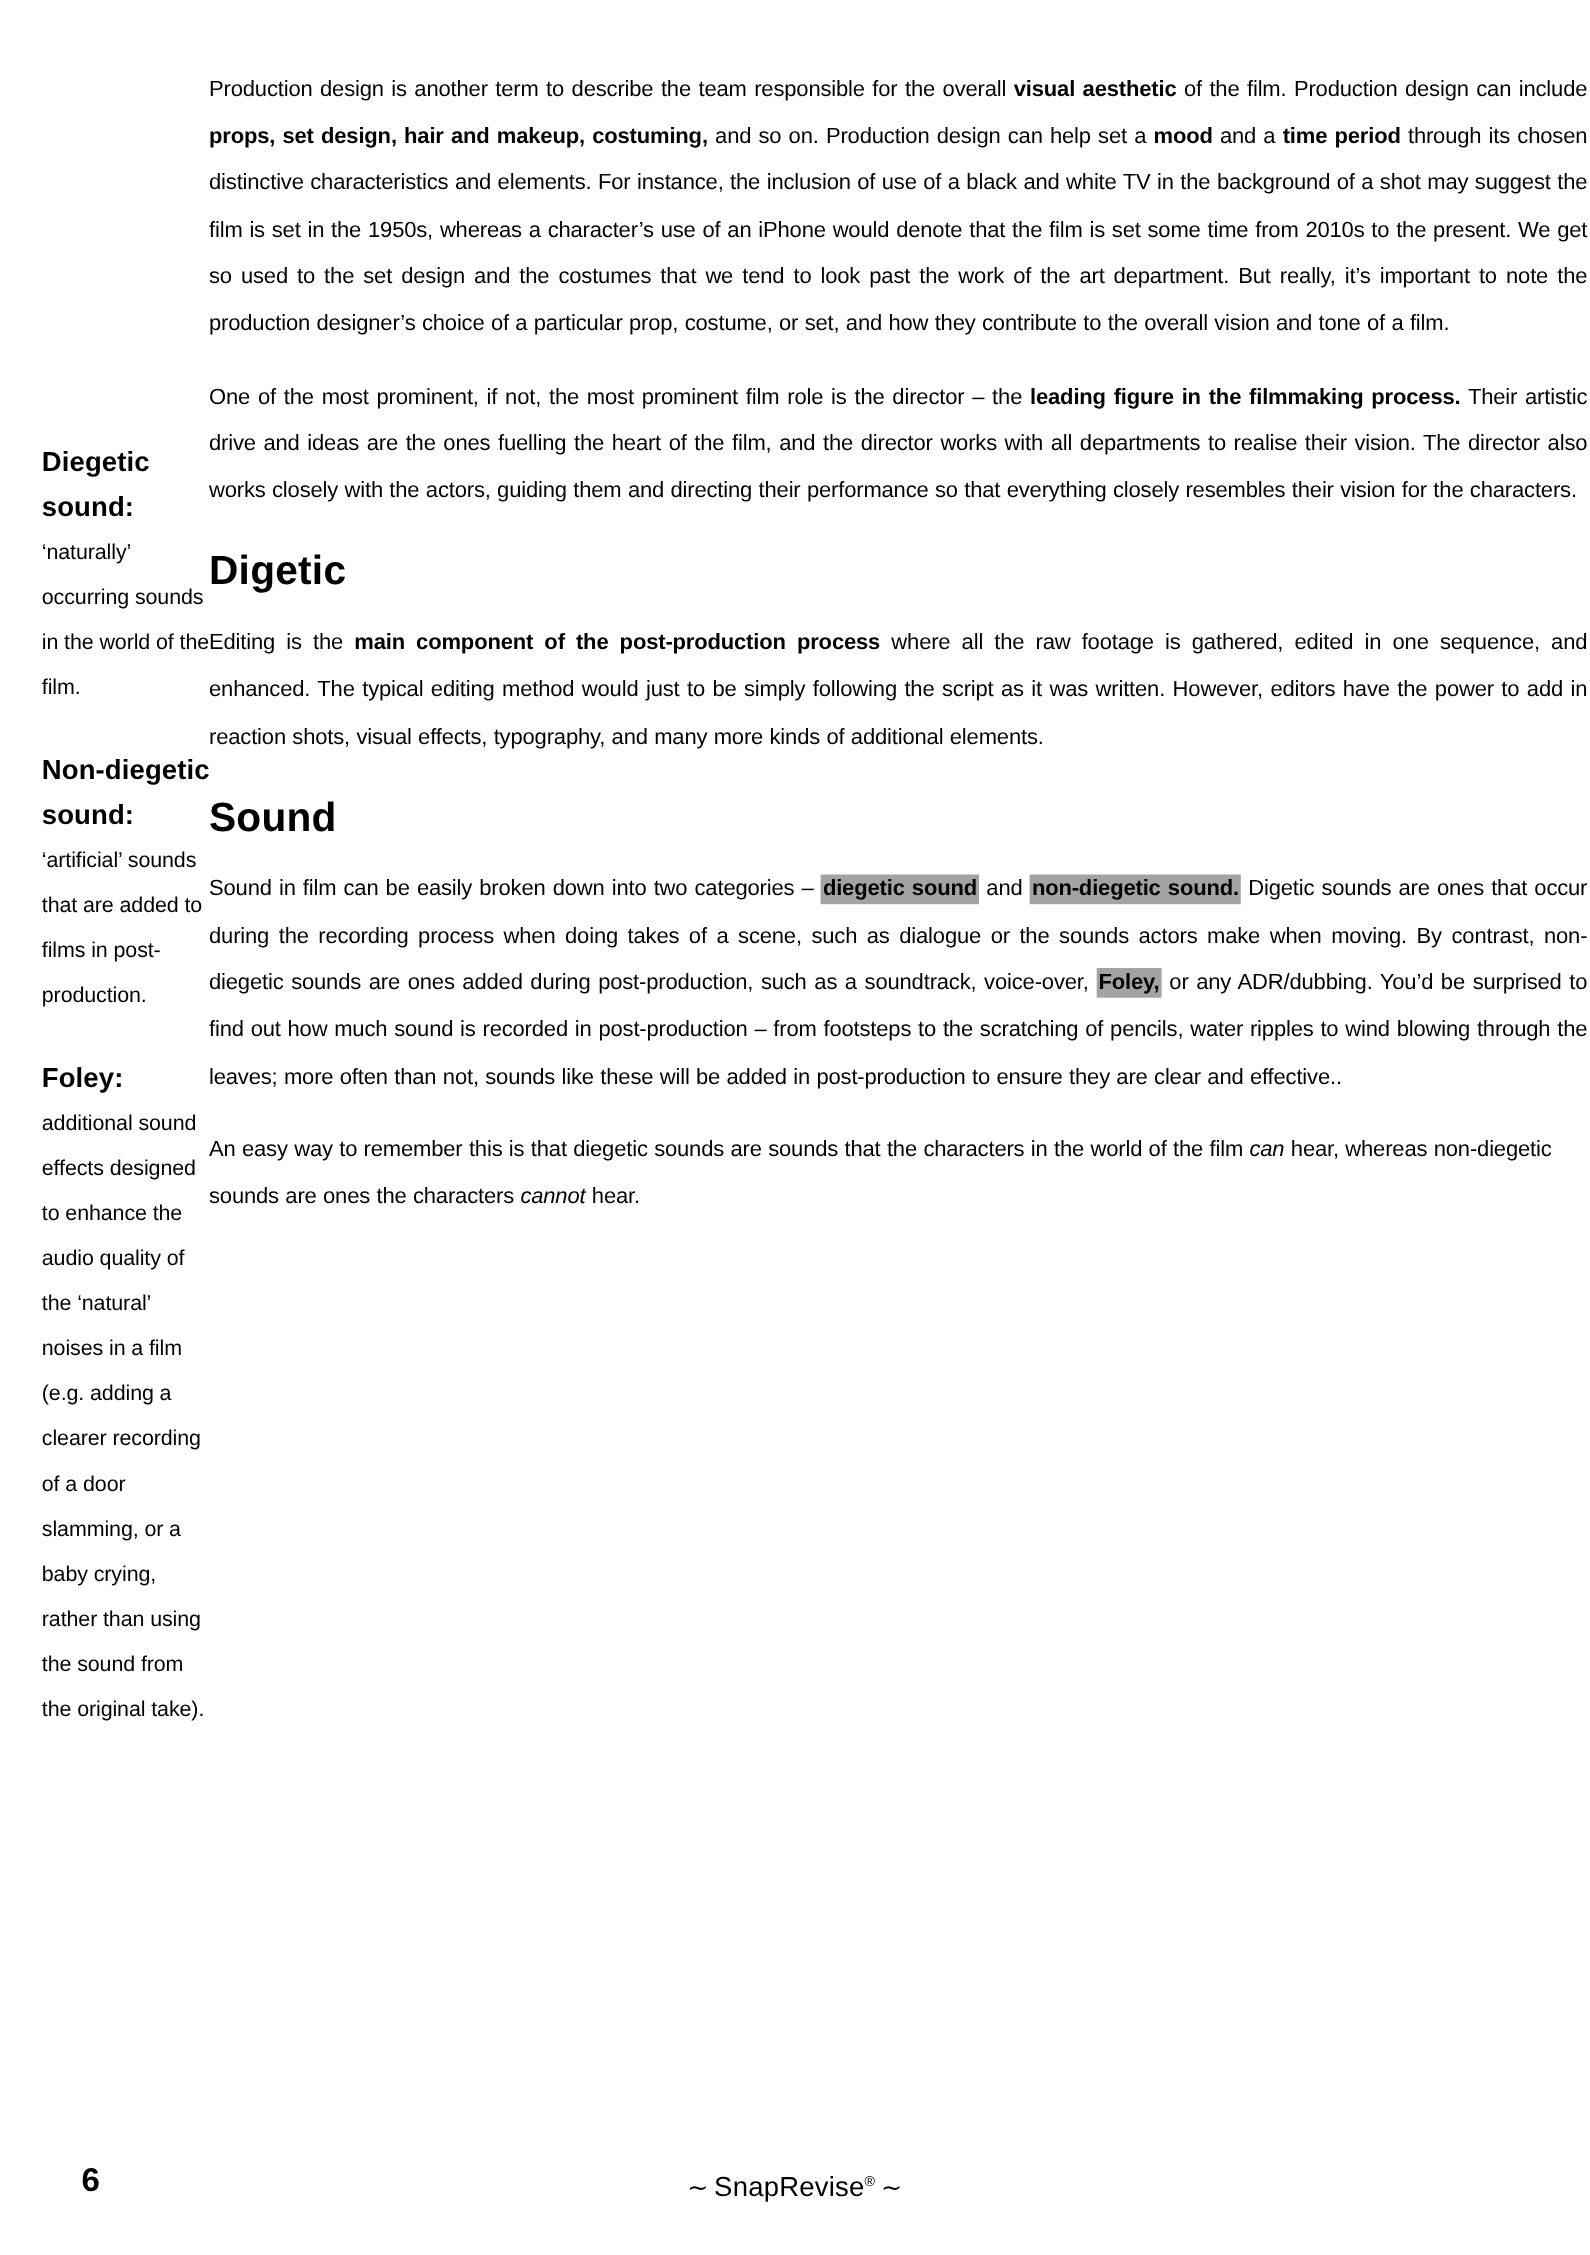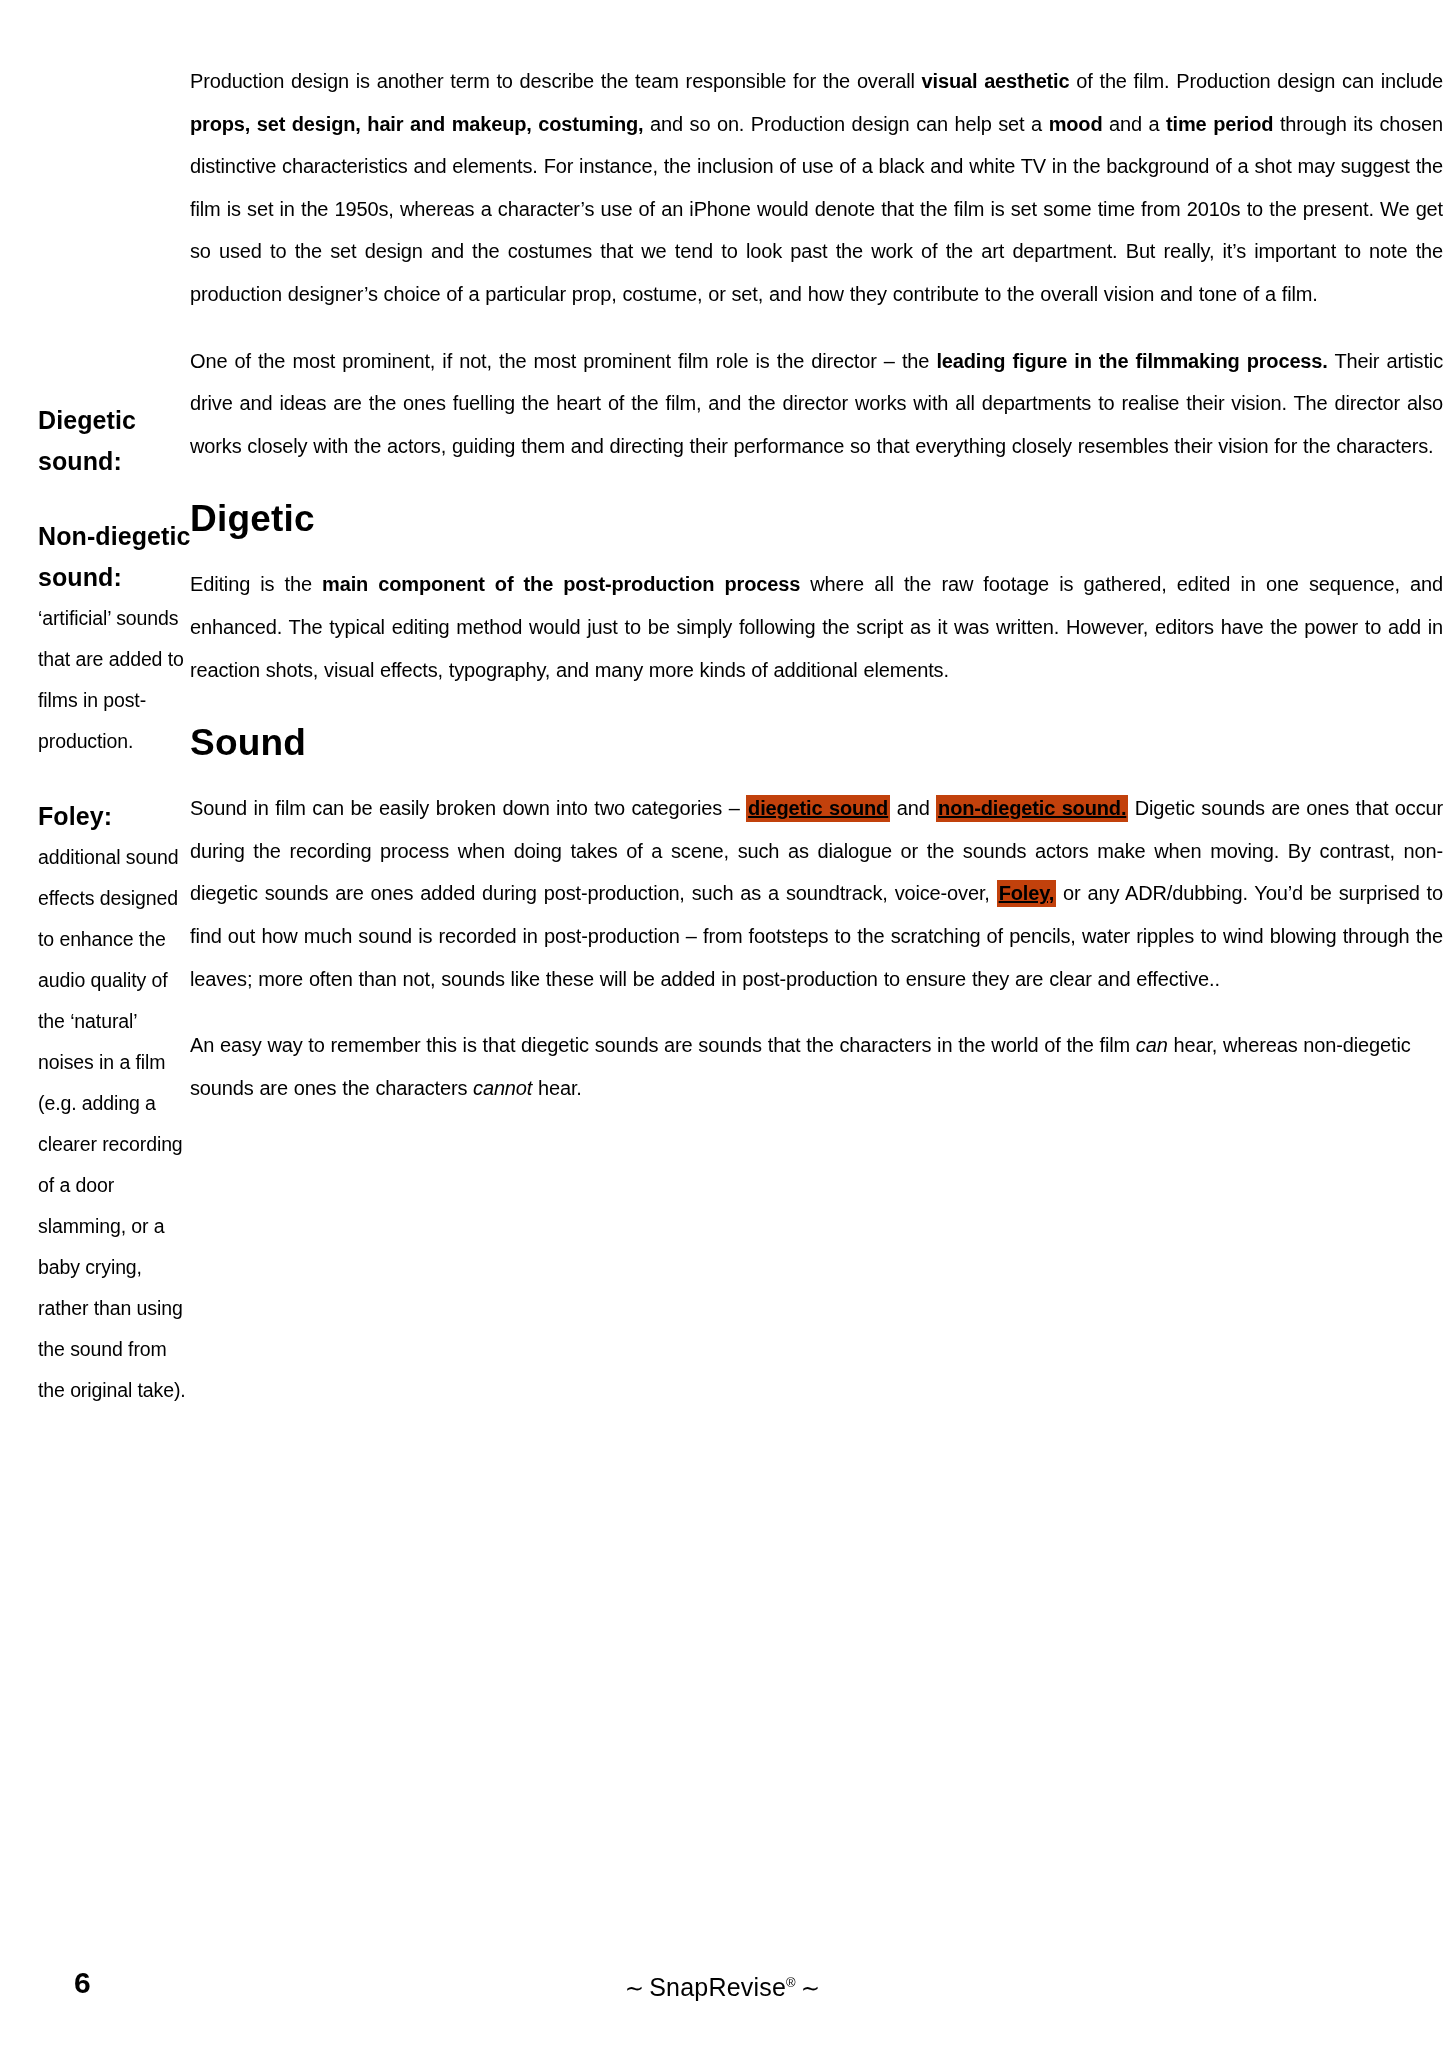--- a/index.html
+++ b/index.html
@@ -70,24 +70,23 @@
     text-align: justify;
     text-justify: inter-word;
     letter-spacing: -0.15px;
     word-spacing: 0.4px;
   }
   p.body.last { text-align: left; }
 
   b.st { font-weight: bold; }
   i.st { font-style: italic; }
   .hl {
-    background: #c2410c;
+    background: #a3a3a3;
     font-weight: bold;
     padding: 2px 2px 3px 2px;
-    text-decoration: underline;
   }
 
   
   .footer {
     position: absolute;
     left: 0;
     right: 0;
     bottom: 44px;
     height: 40px;
   }
@@ -117,20 +116,21 @@
   .brand sup { font-size: 13px; vertical-align: super; }
 </style>
 </head>
 <body>
 
 <div class="page">
 
   <aside class="sidebar" id="sidebar-root">
       <div class="side-block">
         <div class="side-term">Diegetic sound:</div>
+        <div class="side-def">‘naturally’ occurring sounds in the world of the film.</div>
       </div>
       <div class="side-block">
         <div class="side-term">Non-diegetic sound:</div>
         <div class="side-def">‘artificial’ sounds that are added to films in post-production.</div>
       </div>
       <div class="side-block">
         <div class="side-term">Foley:</div>
         <div class="side-def">additional sound effects designed to enhance the audio quality of the ‘natural’ noises in a film (e.g. adding a clearer recording of a door slamming, or a baby crying, rather than using the sound from the original take).</div>
       </div>
     </aside>

